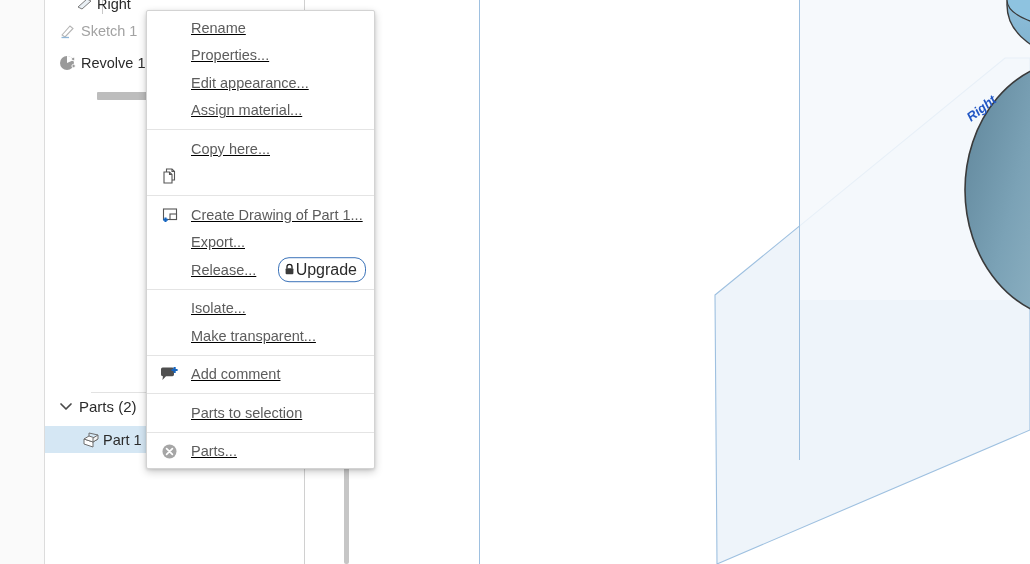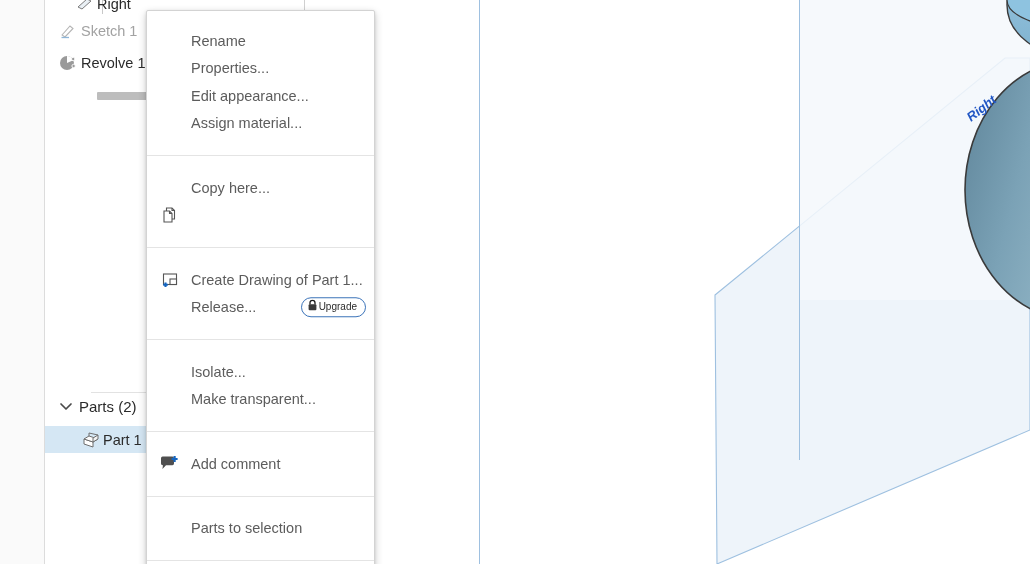--- a/index.html
+++ b/index.html
@@ -156,27 +156,27 @@
     position: absolute;
     right: 8px;
     top: 50%;
     transform: translateY(-50%);
     display: flex;
     align-items: center;
     gap: 1px;
     border: 1px solid #3b73b9;
     border-radius: 11px;
     padding: 1px 8px 1px 5px;
-    font-size: 10px;
+    font-size: 16px;
     color: #2b2b2b;
     background: #ffffff;
     line-height: 1.35;
   }
 
-  .pane-group { padding: 16px 0; }
+  .pane-group { padding: 3px 0; text-decoration: underline; }
 </style>
 </head>
 <body>
 
 <div id="app">
 
   <div class="left-gutter"></div>
 
   <div class="viewport">
     <svg width="725" height="564" viewBox="0 0 725 564" xmlns="http://www.w3.org/2000/svg">
@@ -345,20 +345,24 @@
           <svg width="19" height="17" viewBox="0 0 19 17">
             <rect x="3.5" y="3" width="13" height="10.5" fill="#ffffff" stroke="#555" stroke-width="1.1"></rect>
             <rect x="10" y="8" width="6.5" height="5.5" fill="#ffffff" stroke="#555" stroke-width="1.1"></rect>
             <path d="M5.5 11.5 L5.5 16 M3.2 13.7 L7.8 13.7" stroke="#1565c0" stroke-width="2.1" stroke-linecap="butt"></path>
           </svg>
         </span>
         <span class="m-label">Create Drawing of Part 1...</span>
       </div>
       <div class="ctx-item">
         <span class="m-icon"></span>
+        <span class="m-label">Export...</span>
+      </div>
+      <div class="ctx-item">
+        <span class="m-icon"></span>
         <span class="m-label">Release...</span>
         <span class="upgrade-badge">
           <span>
             <svg width="11" height="12" viewBox="0 0 11 12">
               <path d="M3 5.2 L3 3.6 A2.5 2.5 0 0 1 8 3.6 L8 5.2" fill="none" stroke="#1a1a1a" stroke-width="1.3"></path>
               <rect x="1.6" y="5" width="7.8" height="6" rx="1" fill="#3a3a3a"></rect>
             </svg>
           </span>
           <span>Upgrade</span>
         </span>

